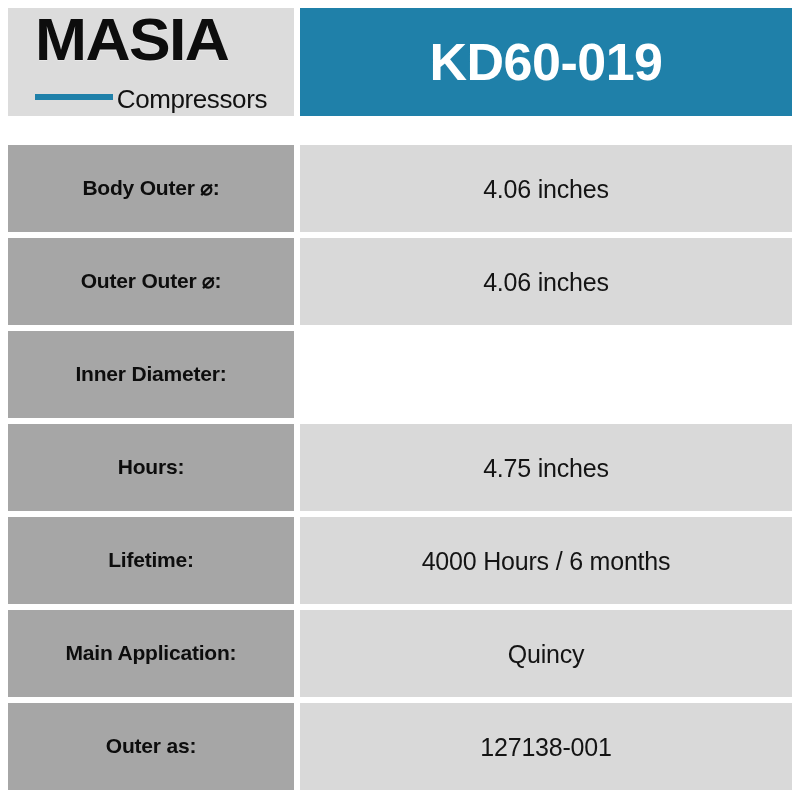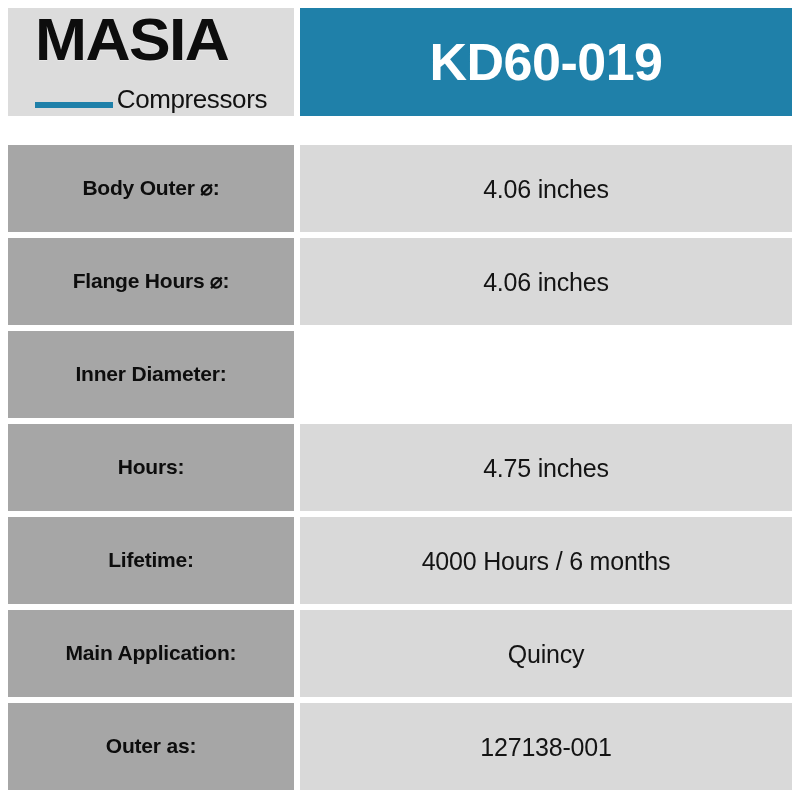--- a/index.html
+++ b/index.html
@@ -57,21 +57,21 @@
     line-height: 0.92;
     letter-spacing: -1.5px;
     color: #0d0d0d;
     transform: scaleX(1.04);
     transform-origin: left center;
     text-shadow: 0 1px 0 rgba(255,255,255,0.35);
   }
 
   .logo-sub {
     display: flex;
-    align-items: flex-end;
+    align-items: center;
     width: 100%;
     margin-top: 18px;
     justify-content: flex-end;
   }
 
   .logo-bar {
     height: 6px;
     background: #1f80a9;
     flex: 1 1 auto;
     margin-right: 4px;
@@ -186,21 +186,21 @@
       <div class="spec-row">
         <div class="label-cell">
           <div class="label-text">Body Outer ⌀:</div>
         </div>
         <div class="value-cell">
           <div class="value-text">4.06 inches</div>
         </div>
       </div>
       <div class="spec-row">
         <div class="label-cell">
-          <div class="label-text">Flange Hours ⌀:</div>
+          <div class="label-text">Outer Outer ⌀:</div>
         </div>
         <div class="value-cell">
           <div class="value-text">4.06 inches</div>
         </div>
       </div>
       <div class="spec-row">
         <div class="label-cell">
           <div class="label-text">Inner Diameter:</div>
         </div>
       </div>

